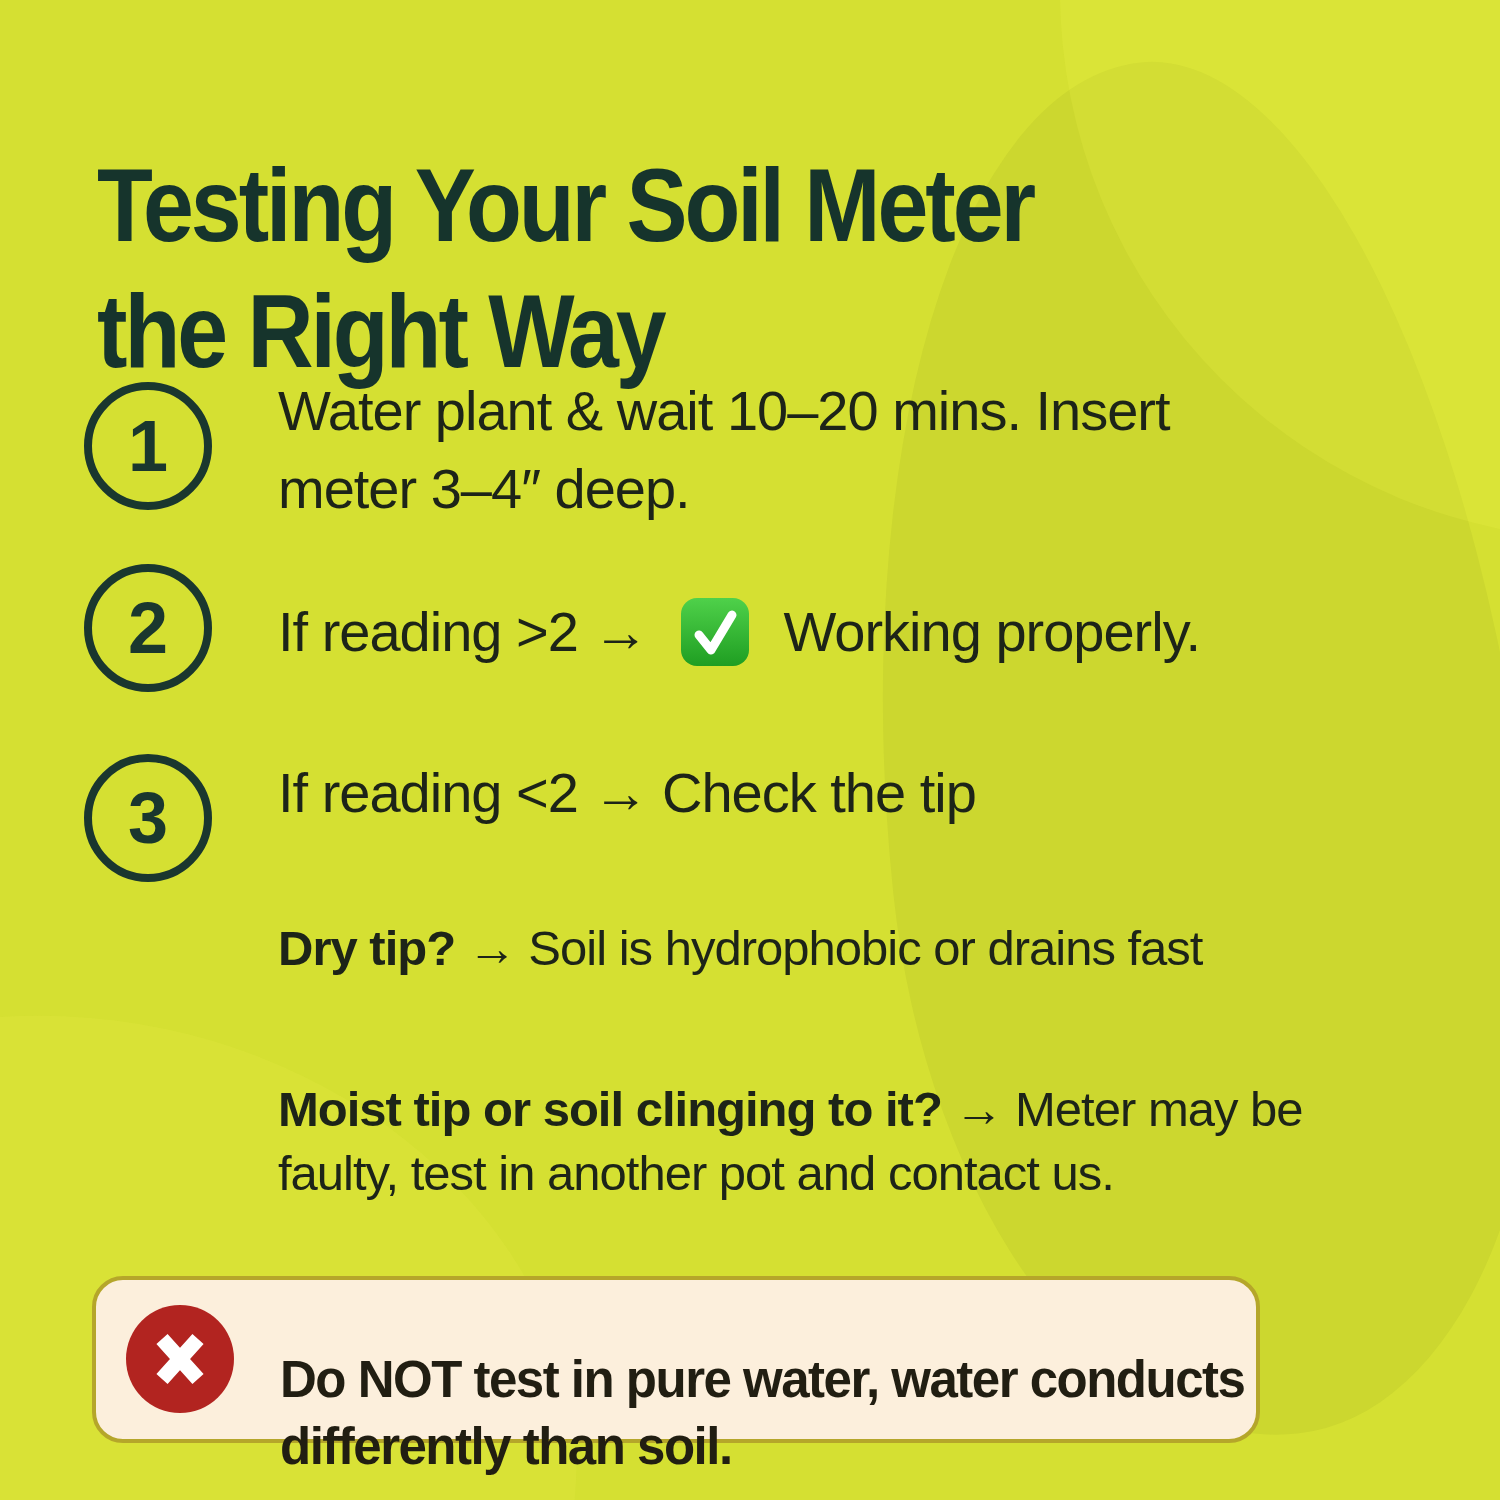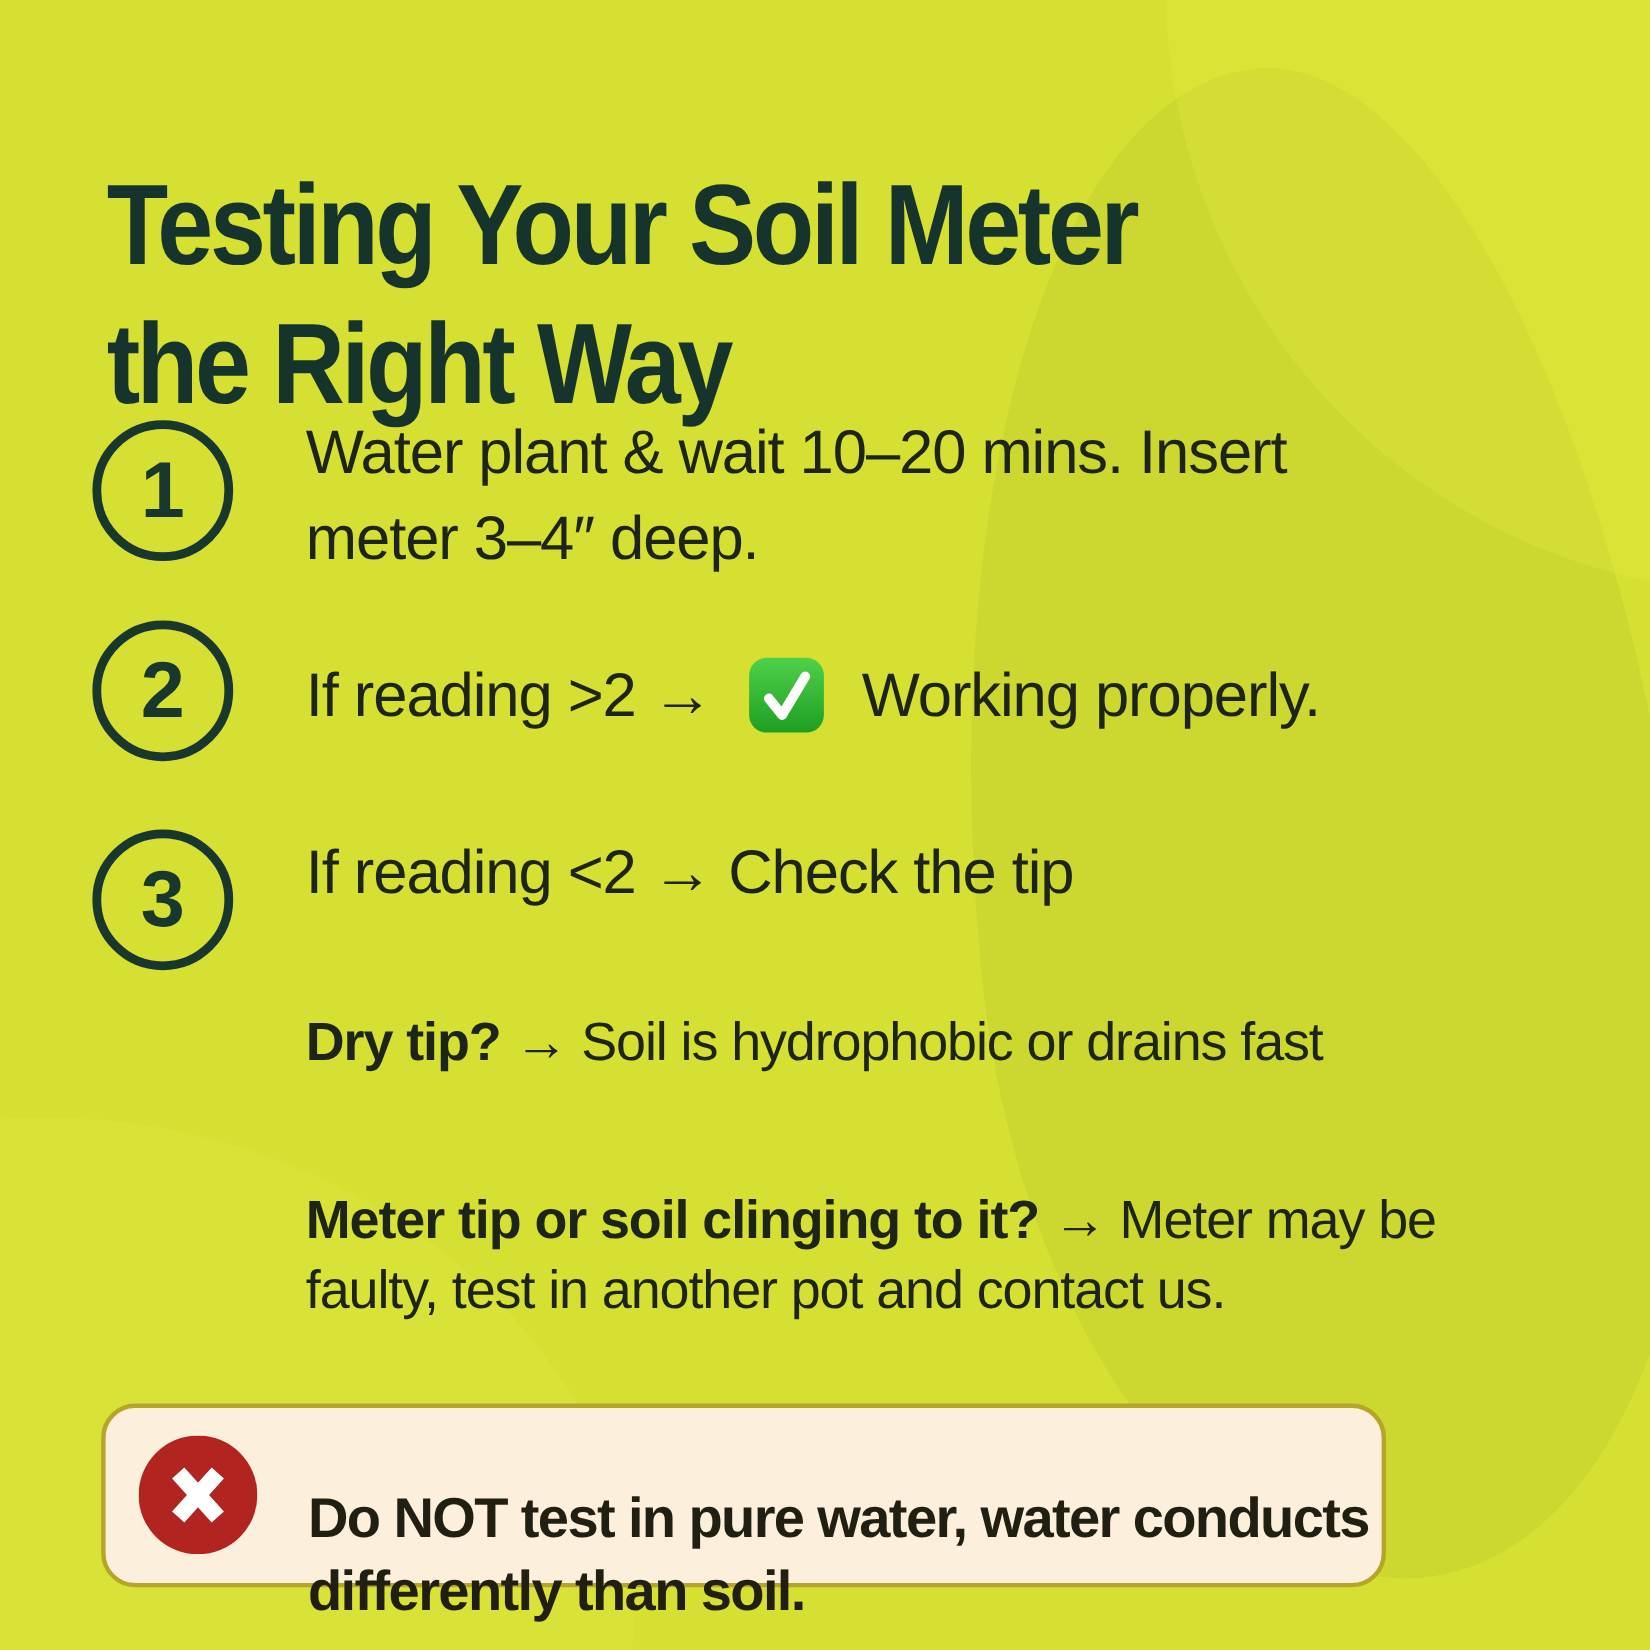--- a/index.html
+++ b/index.html
@@ -144,21 +144,21 @@
   </div>
   <div class="step-text text-3">
     <span>If reading &lt;2 → Check the tip</span>
   </div>
 
   <p class="sub sub-1">
     <span class="line"><b>Dry tip?</b><span> → Soil is hydrophobic or drains fast</span></span>
   </p>
 
   <p class="sub sub-2">
-    <span class="line"><b>Meter tip or soil clinging to it?</b><span> → Meter may be</span></span>
+    <span class="line"><b>Moist tip or soil clinging to it?</b><span> → Meter may be</span></span>
     <span class="line">faulty, test in another pot and contact us.</span>
   </p>
 
   <div class="warning-box">
     <svg class="warning-icon" viewBox="0 0 108 108" aria-hidden="true">
       <circle cx="54" cy="54" r="54" fill="var(--red)"></circle>
       <path d="M36 34 L72 74 M72 34 L36 74" fill="none" stroke="#ffffff" stroke-width="15"></path>
     </svg>
     <p class="warning-text">
       <span>Do NOT test in pure water, water conducts</span>

